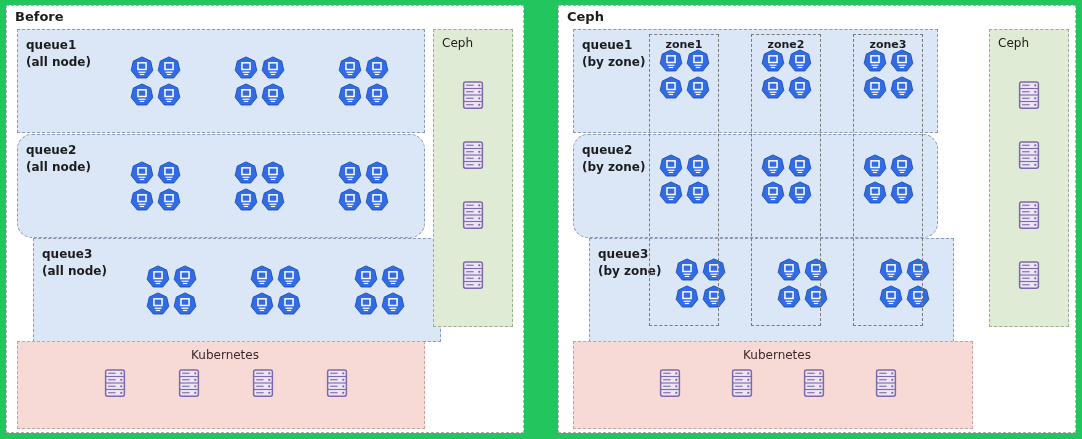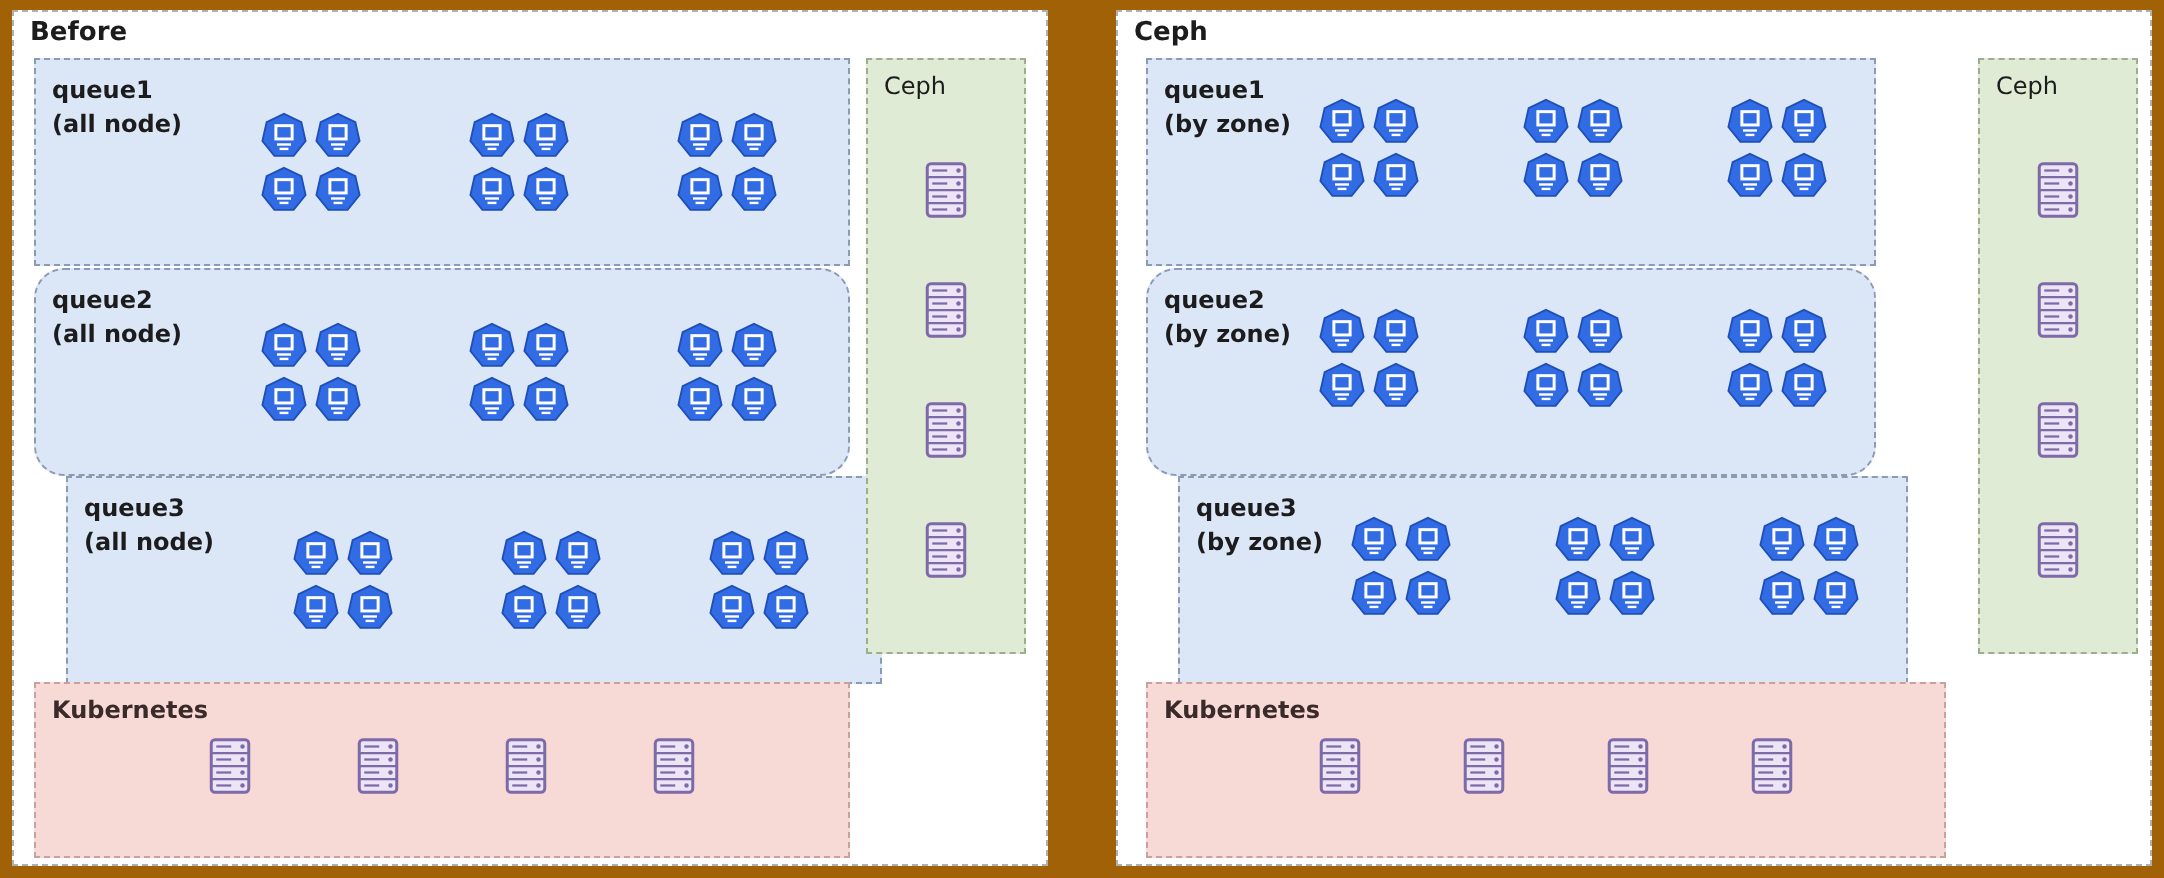--- a/index.html
+++ b/index.html
@@ -1,16 +1,16 @@
 <!DOCTYPE html>
 <html style="--queue_bg: #dbe6f7; --ceph_bg: #e0ebd5; --kubernetes_bg: #f7d9d6; --node_blue: #326ce5; --server_purple: #7e6aa8;"><head>
 <meta charset="utf-8">
 <style>
   html,body{margin:0;padding:0;background:#fff;}
-  .canvas{position:relative;width:1082px;height:439px;background:#a16207;
+  .canvas{position:relative;width:1082px;height:439px;background:#22c55e;
           font-family:"DejaVu Sans", sans-serif;color:#1c1c1c;overflow:hidden;}
 
   .outer{position:absolute;top:5px;width:518px;height:428px;
          border:1px dashed #b0b0b0;box-sizing:border-box;background:#fff;}
   .outer.before{left:6px;}
   .outer.after{left:558px;}
 
   .panel-title{position:absolute;top:3px;left:8px;font-size:13px;font-weight:bold;}
 
   .queue-row{position:absolute;height:104px;background:var(--queue_bg);
@@ -35,21 +35,21 @@
   .ceph{position:absolute;top:23px;width:80px;height:298px;background:var(--ceph_bg);
         border:1px dashed #9cae8d;box-sizing:border-box;}
   .before .ceph{left:426px;} .after .ceph{left:430px;}
   .ceph-title{padding:6px 0 0 8px;font-size:12px;font-weight:normal;}
   .ceph-servers{display:flex;flex-direction:column;align-items:center;
                 justify-content:space-evenly;height:calc(100% - 26px);}
 
   .k8s{position:absolute;top:335px;height:88px;background:var(--kubernetes_bg);
        border:1px dashed #c9a2a0;box-sizing:border-box;}
   .before .k8s{left:10px;width:408px;} .after .k8s{left:14px;width:400px;}
-  .k8s-title{padding:6px 0 0 8px;font-size:12px;font-weight:bold;color:#3a2a2a;}
+  .k8s-title{padding:6px 0 0 8px;font-size:12px;font-weight:normal;color:#3a2a2a;text-align:center;}
   .k8s-servers{display:flex;justify-content:space-around;align-items:center;
                padding:6px 50px 0 60px;}
 
   svg.node{width:24px;height:24px;display:block;}
   svg.node polygon{fill:var(--node_blue);stroke:#1e4fb8;stroke-width:1;}
   svg.node .n-box{fill:none;stroke:#fff;stroke-width:1.6;}
   svg.node .n-line{stroke:#fff;stroke-width:1.3;}
 
   svg.server{width:30px;height:30px;display:block;}
   svg.server .srv-body{fill:#ece5f5;stroke:var(--server_purple);stroke-width:1.2;}
@@ -762,20 +762,29 @@
 
   <svg class="node" viewBox="0 0 26 26">
     <polygon points="13,1 22.4,5.5 24.7,15.7 18.2,23.8 7.8,23.8 1.3,15.7 3.6,5.5"></polygon>
     <rect class="n-box" x="8.6" y="7.4" width="8.8" height="7.2"></rect>
     <line class="n-line" x1="9.2" y1="17.6" x2="16.8" y2="17.6"></line>
     <line class="n-line" x1="10.6" y1="20" x2="15.4" y2="20"></line>
   </svg>
 </div>
     </div>
 
+    <div class="zone-box zb1">
+      <div class="zone-label">zone1</div>
+    </div>
+    <div class="zone-box zb2">
+      <div class="zone-label">zone2</div>
+    </div>
+    <div class="zone-box zb3">
+      <div class="zone-label">zone3</div>
+    </div>
 
     <div class="ceph">
       <div class="ceph-title">Ceph</div>
       <div class="ceph-servers">
   <svg class="server" viewBox="0 0 24 24">
     <rect class="srv-body" x="4.5" y="1.5" width="15" height="21" rx="1.5"></rect>
     <line class="srv-line" x1="4.5" y1="6.8" x2="19.5" y2="6.8"></line>
     <line class="srv-line" x1="4.5" y1="12" x2="19.5" y2="12"></line>
     <line class="srv-line" x1="4.5" y1="17.2" x2="19.5" y2="17.2"></line>
     <line class="srv-grill" x1="6.5" y1="4.2" x2="12.5" y2="4.2"></line>

